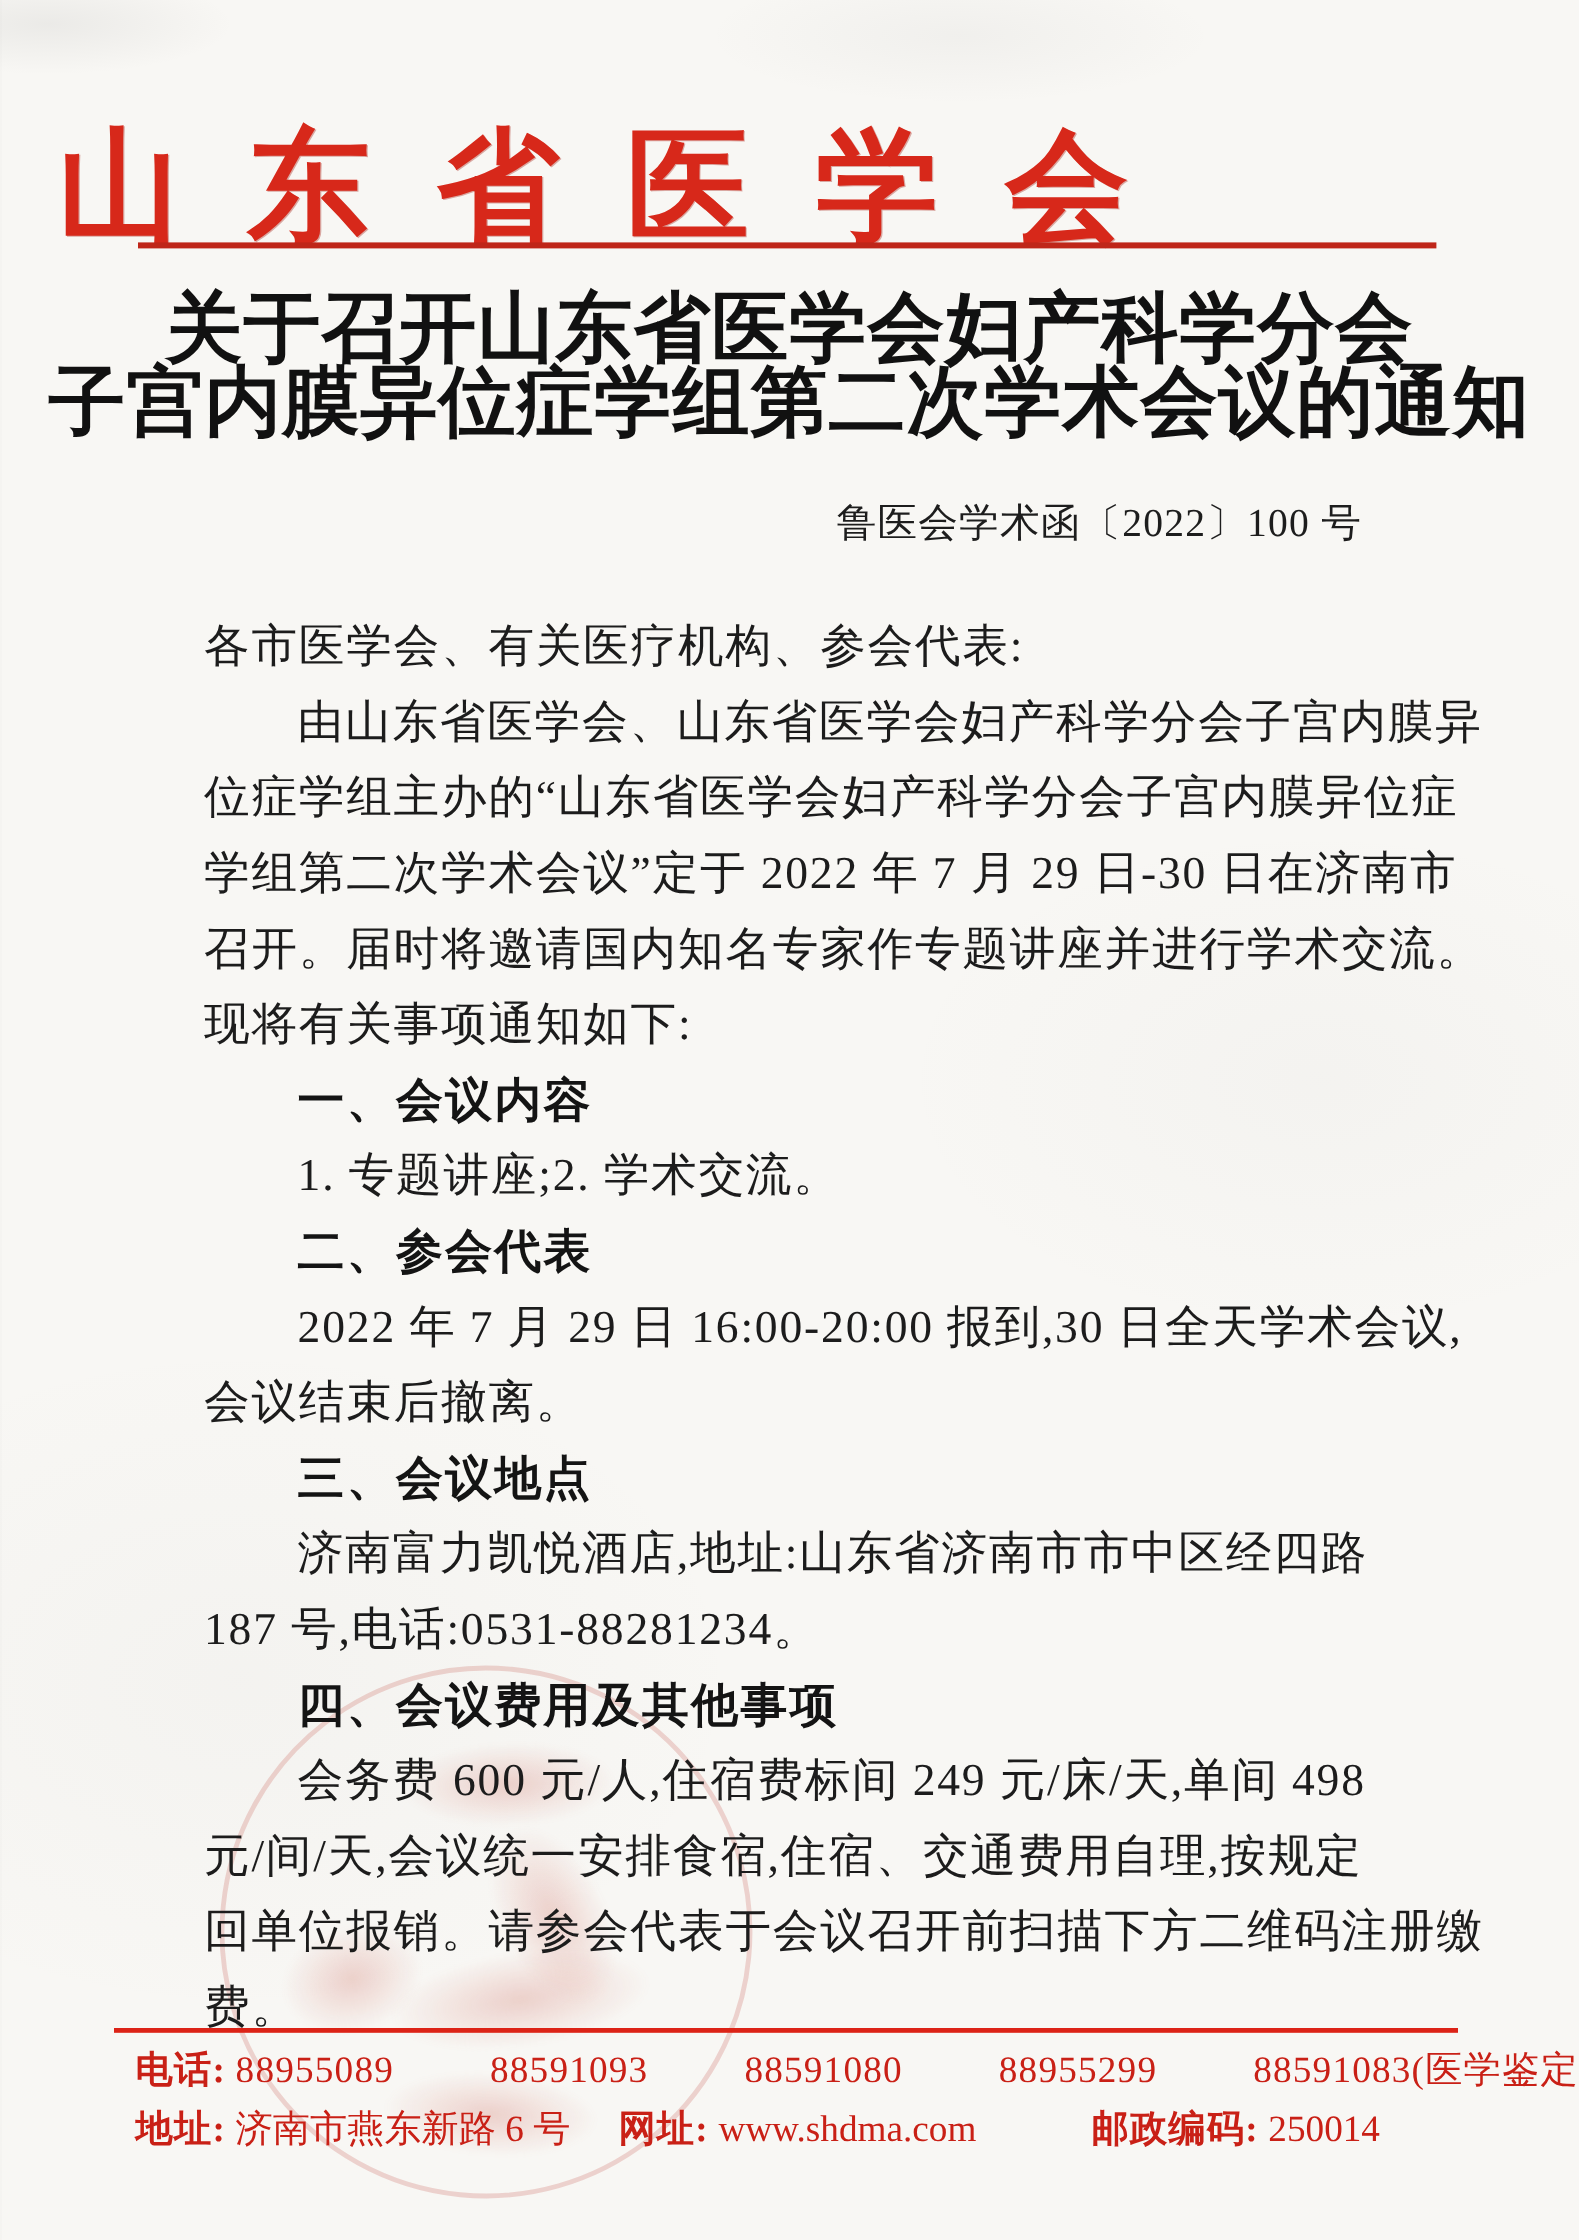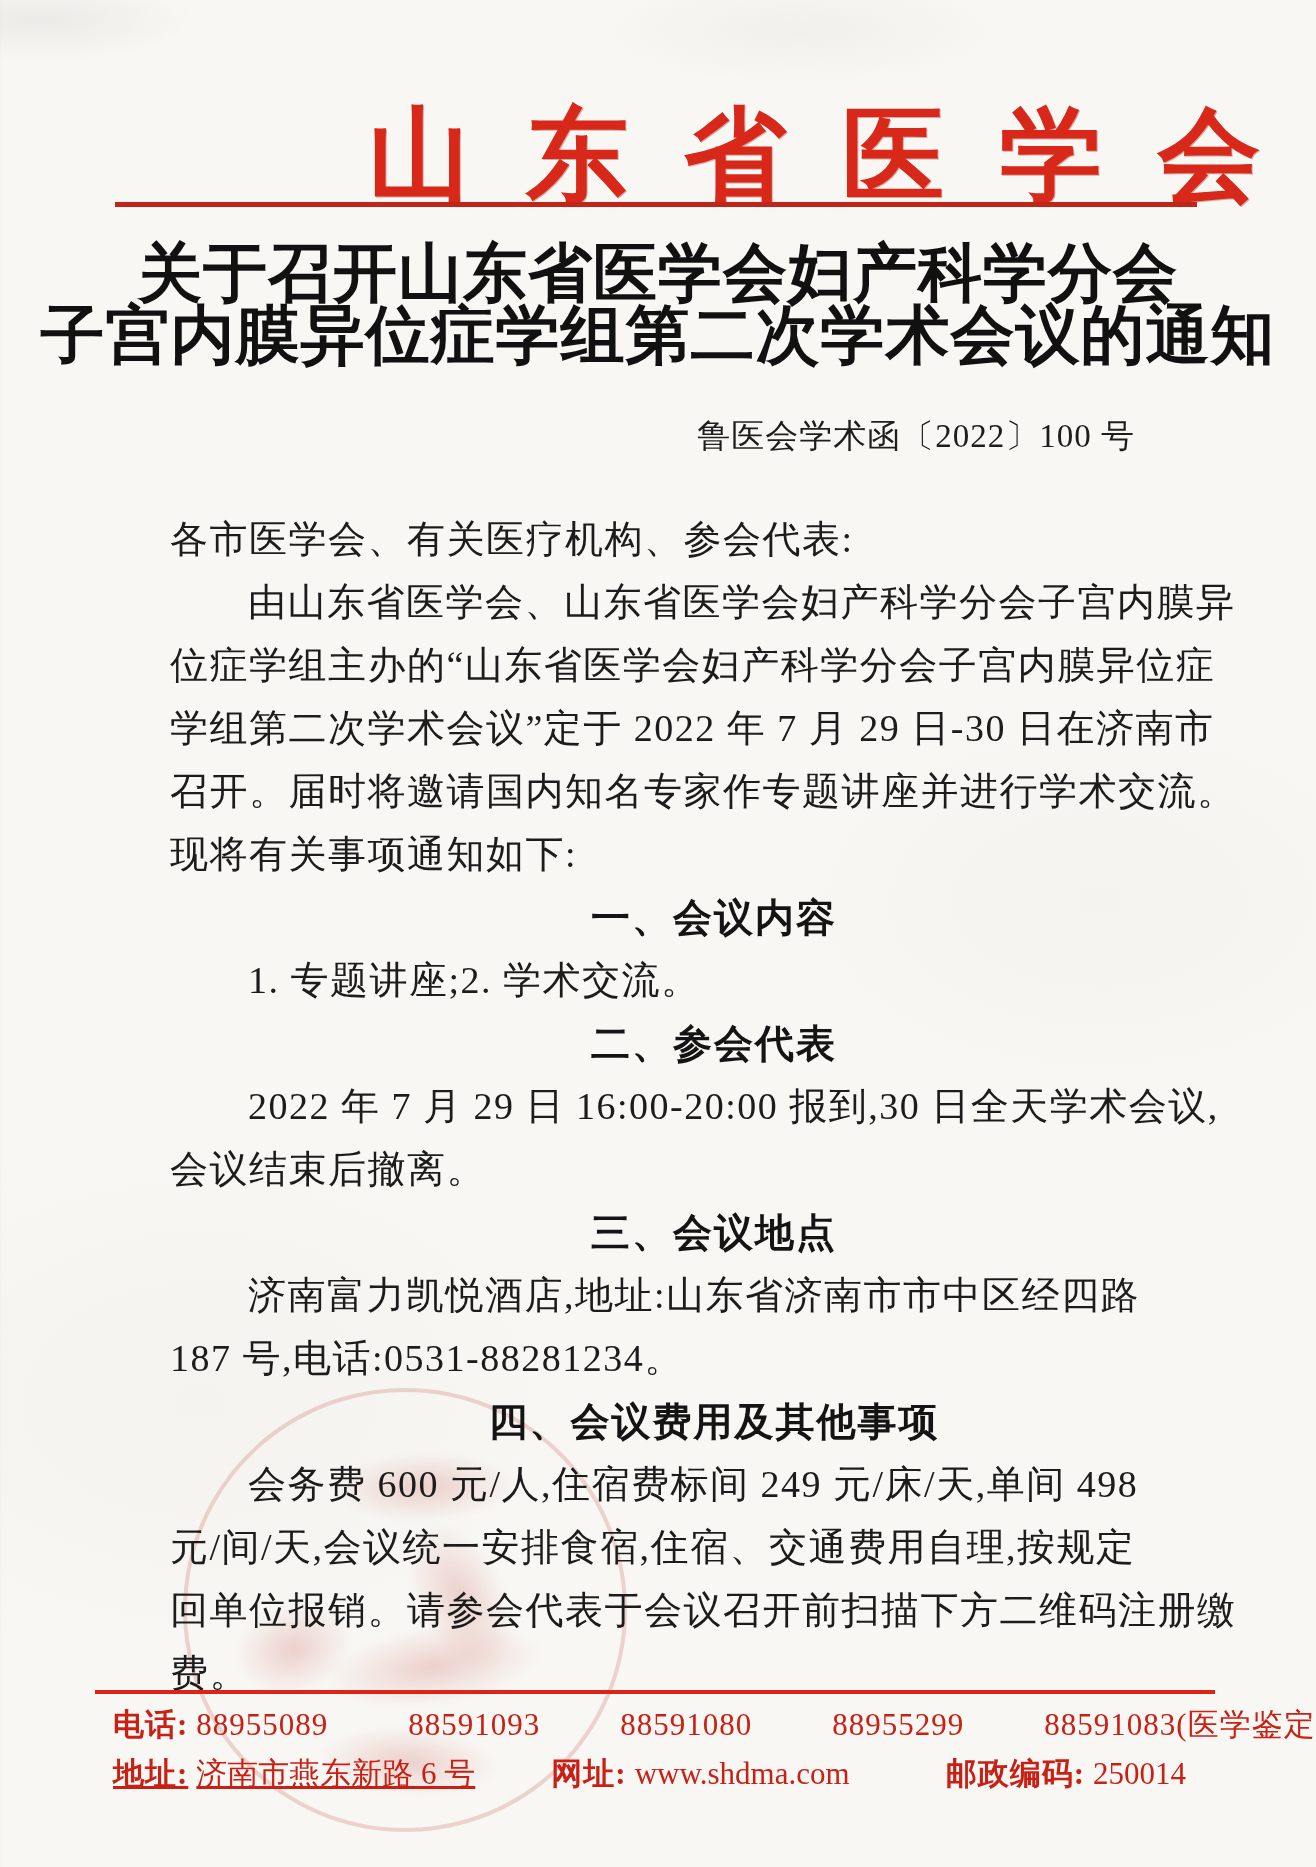--- a/index.html
+++ b/index.html
@@ -13,23 +13,23 @@
       radial-gradient(ellipse 500px 300px at 1100px 900px, rgba(140,140,140,0.04), rgba(140,140,140,0) 70%),
       radial-gradient(ellipse 600px 400px at 200px 1400px, rgba(140,140,140,0.04), rgba(140,140,140,0) 70%),
       linear-gradient(90deg, rgba(0,0,0,0.012) 0 2px, rgba(0,0,0,0) 2px 7px);
     font-family:"Liberation Serif","DejaVu Serif",serif;
     color:#1f1f1f;
   }
 
   
   .org-name{
     position:absolute;top:88px;left:0;width:100%;
-    text-align:right;
+    text-align:left;
     font-size:102px;font-weight:700;
-    letter-spacing:56px;padding-left:30px;box-sizing:border-box;
+    letter-spacing:56px;padding-left:48px;box-sizing:border-box;
     color:#d7281a;
     text-shadow:1px 1px 0 rgba(160,20,10,0.35);
     white-space:nowrap;
   }
   .header-rule{
     position:absolute;top:202px;left:115px;width:1082px;height:5px;
     background:#bf2619;
   }
   .doc-title{
     position:absolute;top:243px;left:0;width:100%;
@@ -46,21 +46,21 @@
     position:absolute;top:508px;left:170px;width:1010px;
   }
   .line{
     height:63px;line-height:63px;
     font-size:38px;letter-spacing:1.5px;
     white-space:nowrap;color:#1c1c1c;
   }
   .line.indent{padding-left:78px;}
   .line.hd{
     font-family:Liberation Serif, serif;
-    font-weight:700;font-size:39px;letter-spacing:2px;color:#141414;text-align:center;
+    font-weight:700;font-size:39px;letter-spacing:2px;color:#141414;
   }
 
   
   .seal{
     position:absolute;top:1388px;left:183px;width:436px;height:436px;
     border:4px solid rgba(192,62,48,0.20);
     border-radius:50%;
     transform:rotate(-16deg);
     pointer-events:none;
   }
@@ -83,21 +83,21 @@
   .footer{
     position:absolute;top:1700px;left:113px;width:1105px;
     color:#c92016;font-size:31px;line-height:49px;white-space:nowrap;
   }
   .footer .row{display:flex;align-items:baseline;}
   .footer .lbl{font-weight:700;letter-spacing:1px;}
   .footer .phone{margin-left:0;margin-right:80px;letter-spacing:1px;}
   .footer .phone.last{margin-right:0;}
   .footer .gap-s{margin-right:8px;}
   .footer .grp{display:flex;align-items:baseline;}
-  .footer .g-addr{margin-right:76px;text-decoration:underline;}
+  .footer .g-addr{margin-right:40px;}
   .footer .g-web{margin-right:96px;}
 </style>
 </head>
 <body>
 
 <div class="page">
 
   <div class="org-name">山东省医学会</div>
   <div class="header-rule"></div>
 

